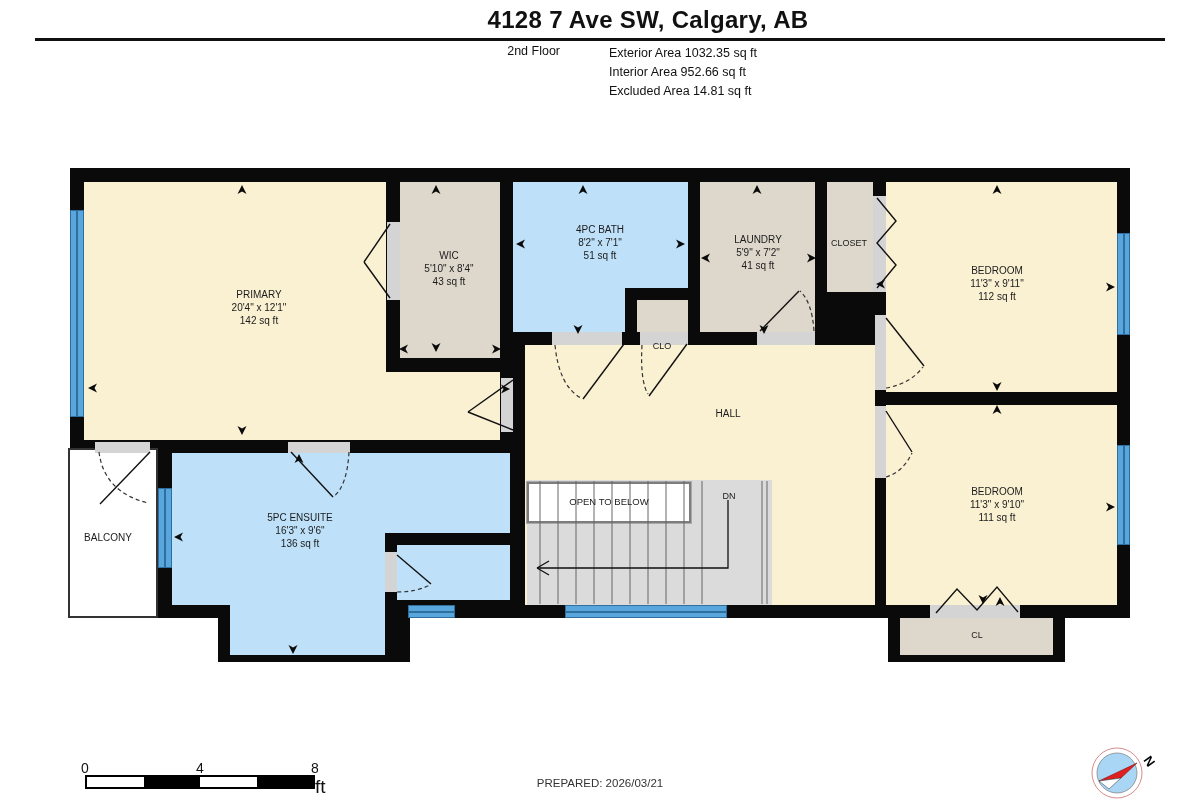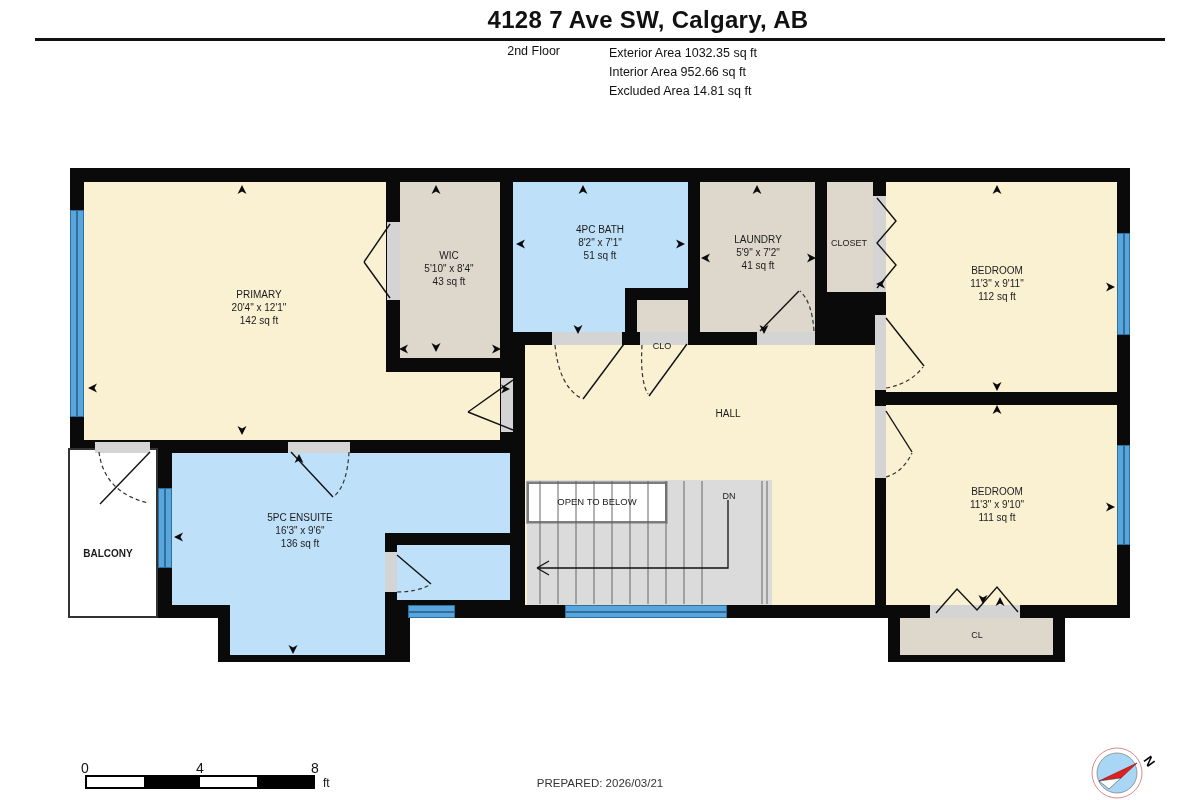--- a/index.html
+++ b/index.html
@@ -27,21 +27,21 @@
         display:flex;align-items:center;justify-content:center;}
   .rlabel{position:absolute;transform:translate(-50%,-50%);text-align:center;
         font-size:10px;line-height:1.28;white-space:nowrap;color:#1b1b1b;z-index:6;}
   .rlabel.small{font-size:9px;}
   .overlay{position:absolute;left:0;top:0;z-index:5;pointer-events:none;}
   .scale-wrap{position:absolute;left:85px;top:760px;width:230px;}
   .scale-ticks{position:relative;height:15px;font-size:14px;}
   .scale-ticks span{position:absolute;transform:translateX(-50%);}
   .scale-bar{display:flex;height:10px;border:2px solid #000;}
   .scale-bar div{flex:1;}
-  .scale-unit{position:absolute;left:238px;top:16px;font-size:12px;}
+  .scale-unit{position:absolute;left:230px;top:16px;font-size:19px;}
   .prepared{position:absolute;left:50%;transform:translateX(-50%);top:777px;
         font-size:11.5px;color:#333;}
   .compass{position:absolute;left:1090px;top:746px;}
 </style>
 </head>
 <body>
 
 <div class="page">
 
   <div class="page-title">4128 7 Ave SW, Calgary, AB</div>
@@ -91,21 +91,21 @@
   <div class="abs sill" style="left:385px;top:552px;width:12px;height:40px;"></div>
   <div class="abs sill" style="left:930px;top:605px;width:90px;height:13px;"></div>
 
   <div class="abs win win-v" style="left:70px;top:210px;width:14px;height:207px;"></div>
   <div class="abs win win-v" style="left:1117px;top:233px;width:13px;height:102px;"></div>
   <div class="abs win win-v" style="left:1117px;top:445px;width:13px;height:100px;"></div>
   <div class="abs win win-v" style="left:158px;top:488px;width:14px;height:80px;"></div>
   <div class="abs win win-h" style="left:565px;top:605px;width:162px;height:13px;"></div>
   <div class="abs win win-h" style="left:408px;top:605px;width:47px;height:13px;"></div>
 
-  <div class="abs openbox" style="left:527px;top:482px;width:140px;height:41px;">
+  <div class="abs openbox" style="left:527px;top:482px;width:164px;height:41px;">
     <span class="rlabel" style="position:static;transform:none;font-size:9.5px;">OPEN TO BELOW</span>
   </div>
 
   <svg class="overlay" width="1200" height="800" viewBox="0 0 1200 800">
 
     <g stroke="#666" stroke-width="1">
       <line x1="540" y1="481" x2="540" y2="604"></line>
         <line x1="558" y1="481" x2="558" y2="604"></line>
       <line x1="576" y1="481" x2="576" y2="604"></line>
         <line x1="594" y1="481" x2="594" y2="604"></line>
@@ -222,21 +222,21 @@
     <div>HALL</div>
   </div>
   <div class="rlabel small" style="left:729px;top:497px;">
     <div>DN</div>
   </div>
   <div class="rlabel" style="left:300px;top:531px;">
     <div>5PC ENSUITE</div>
       <div>16'3" x 9'6"</div>
       <div>136 sq ft</div>
   </div>
-  <div class="rlabel" style="left:108px;top:554px;font-weight:bold;">
+  <div class="rlabel" style="left:108px;top:538px;">
     <div>BALCONY</div>
   </div>
   <div class="rlabel small" style="left:977px;top:636px;">
     <div>CL</div>
   </div>
 
   <div class="scale-wrap">
     <div class="scale-ticks">
       <span style="left:0;">0</span>
       <span style="left:50%;">4</span>

